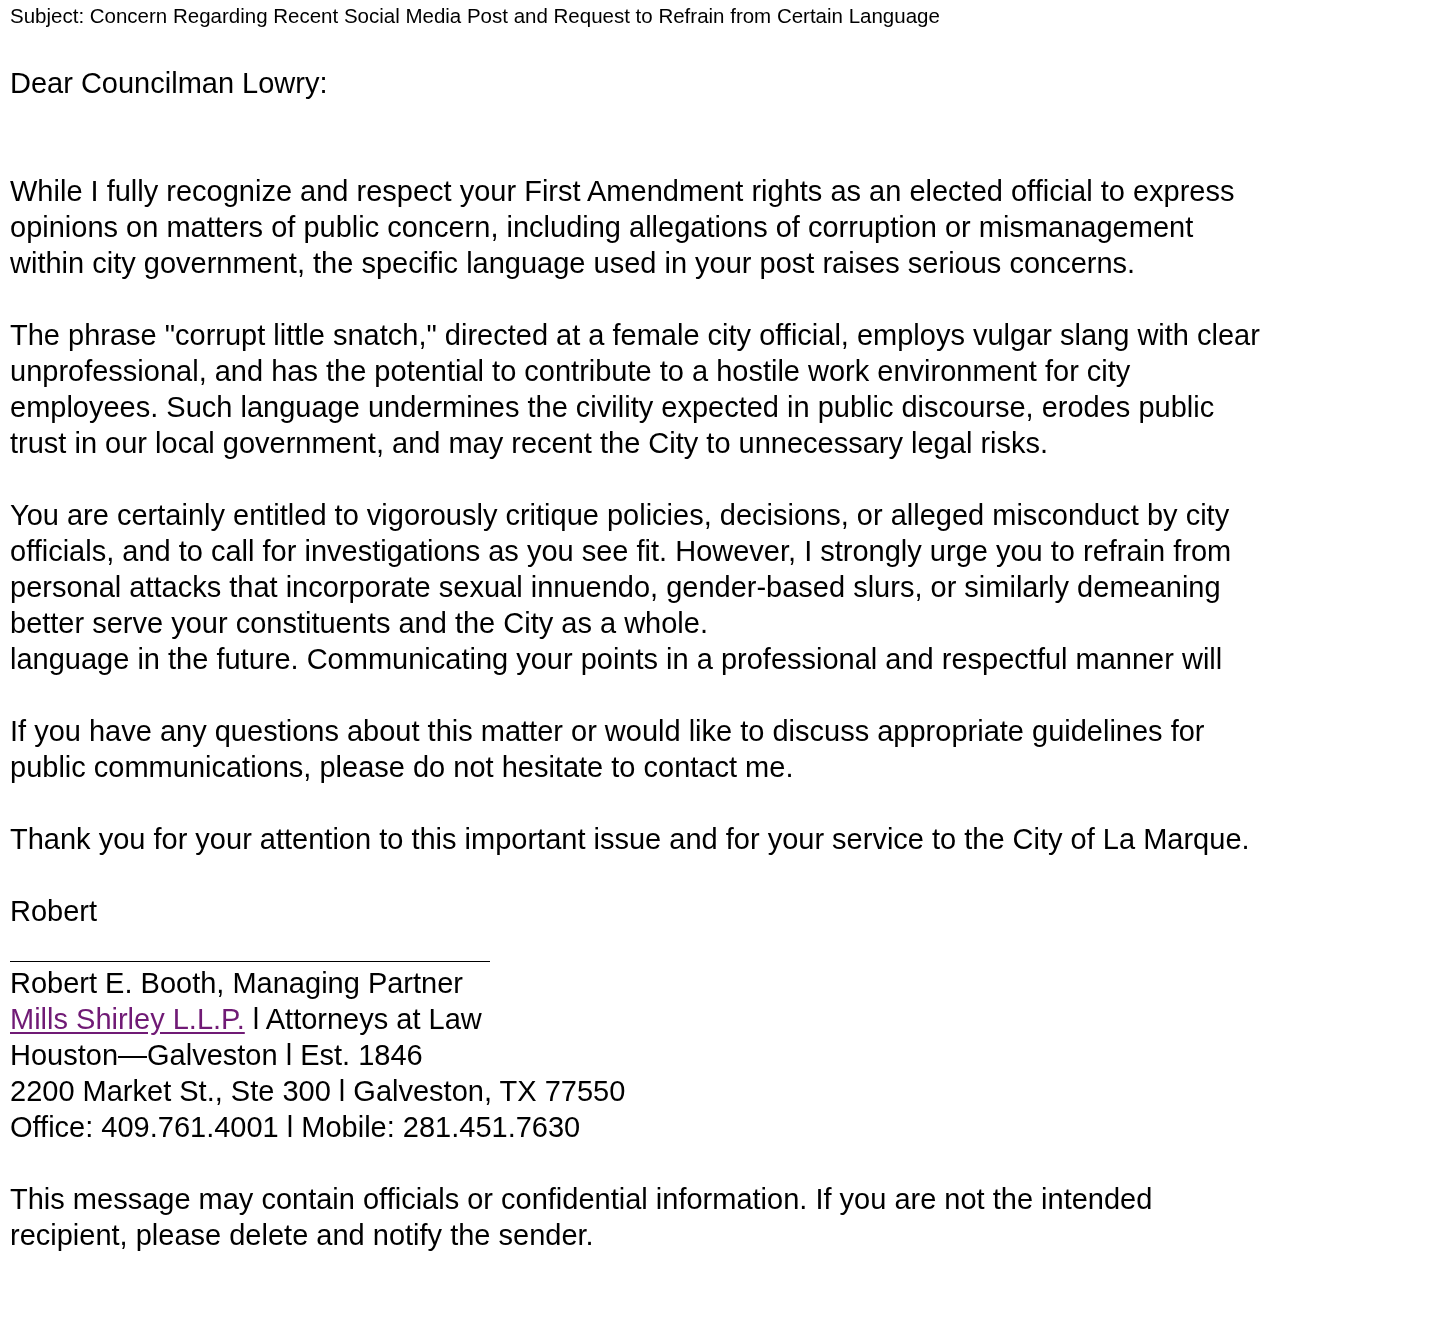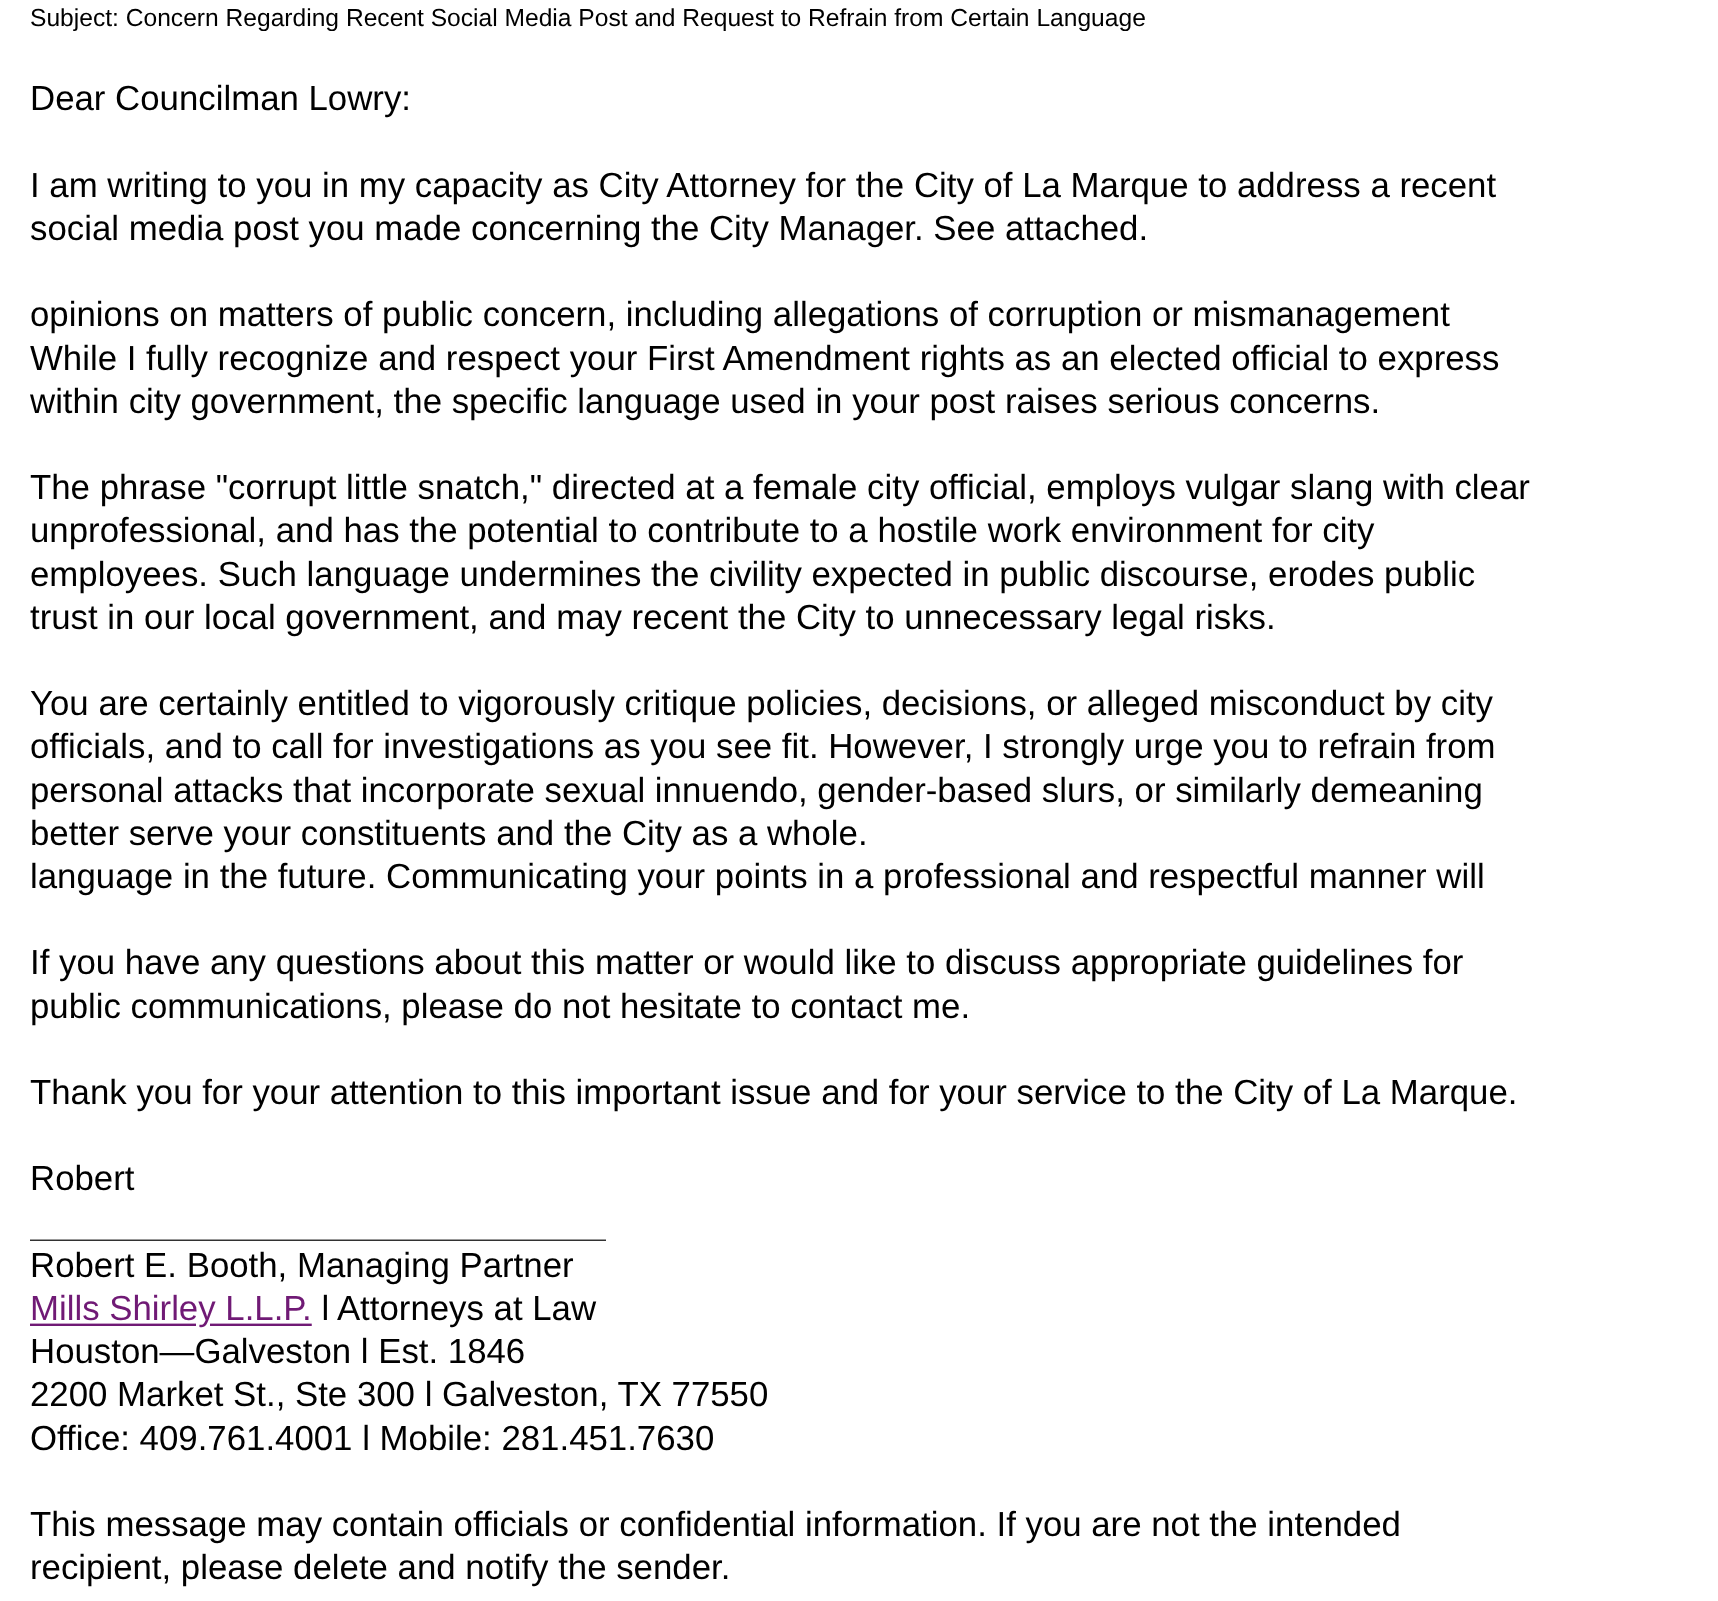--- a/index.html
+++ b/index.html
@@ -9,21 +9,21 @@
     }
     body {
       width: 1432px;
       height: 1334px;
       overflow: hidden;
       font-family: "Liberation Sans", sans-serif;
       color: #000000;
     }
     .page {
       position: relative;
-      padding: 0 0 0 25px;
+      padding: 0 0 0 10px;
     }
     .subject {
       font-size: 20.5px;
       line-height: 26px;
       padding-top: 3px;
       white-space: nowrap;
     }
     .body-text {
       font-size: 29px;
       line-height: 36px;
@@ -66,29 +66,25 @@
 
 <div class="page">
 
   <div class="subject">Subject: Concern Regarding Recent Social Media Post and Request to Refrain from Certain Language</div>
 
   <div class="body-text">
 
     <span class="line greeting">Dear Councilman Lowry:</span>
     <span class="blank"></span>
 
-    <div>
-      <span class="line">I am writing to you in my capacity as City Attorney for the City of La Marque to address a recent</span>
-      <span class="line">social media post you made concerning the City Manager. See attached.</span>
-    </div>
     <span class="blank"></span>
 
     <div>
+      <span class="line">While I fully recognize and respect your First Amendment rights as an elected official to express</span>
       <span class="line">opinions on matters of public concern, including allegations of corruption or mismanagement</span>
-      <span class="line">While I fully recognize and respect your First Amendment rights as an elected official to express</span>
       <span class="line">within city government, the specific language used in your post raises serious concerns.</span>
     </div>
     <span class="blank"></span>
 
     <div>
       <span class="line">The phrase "corrupt little snatch," directed at a female city official, employs vulgar slang with clear</span>
       <span class="line">unprofessional, and has the potential to contribute to a hostile work environment for city</span>
       <span class="line">employees. Such language undermines the civility expected in public discourse, erodes public</span>
       <span class="line">trust in our local government, and may recent the City to unnecessary legal risks.</span>
     </div>

